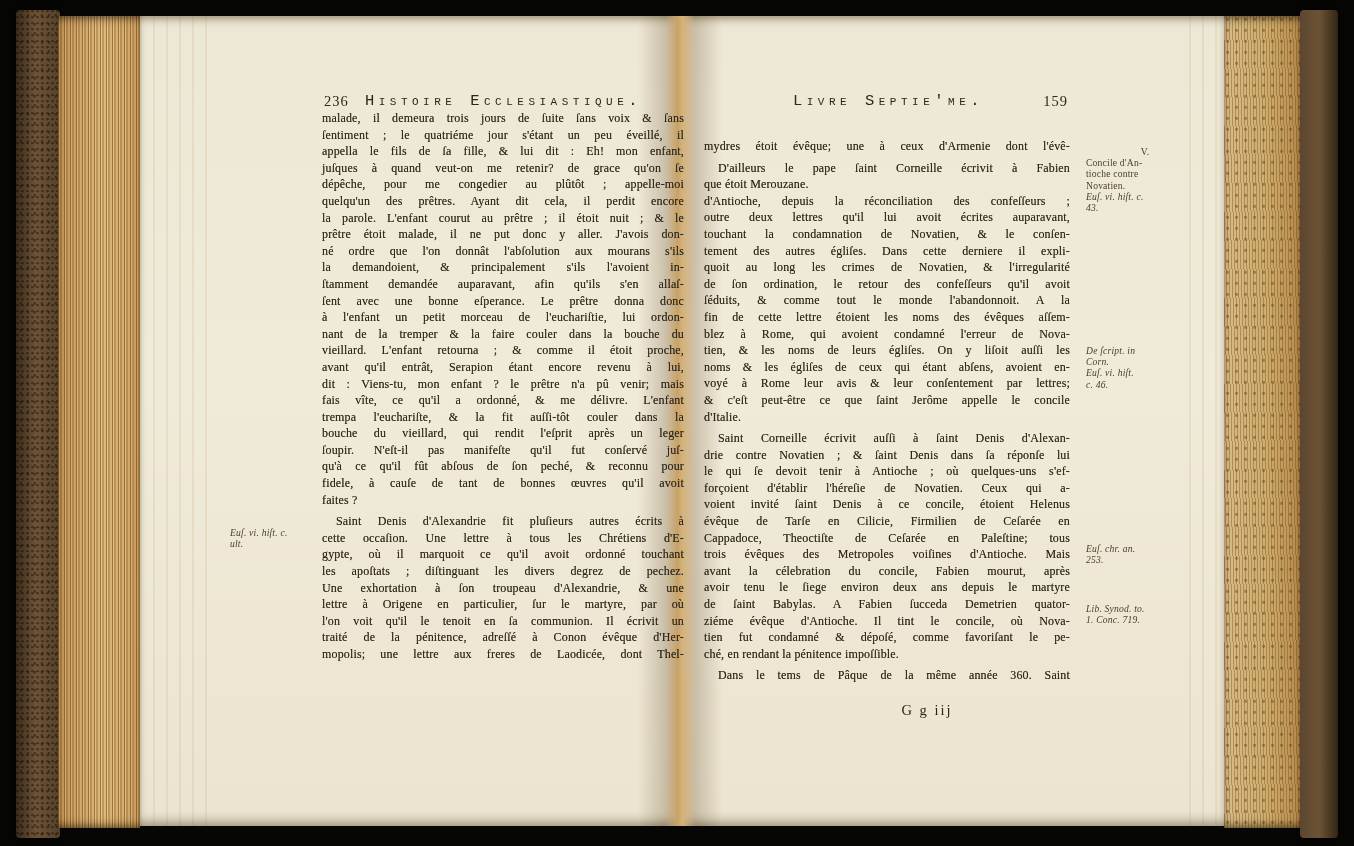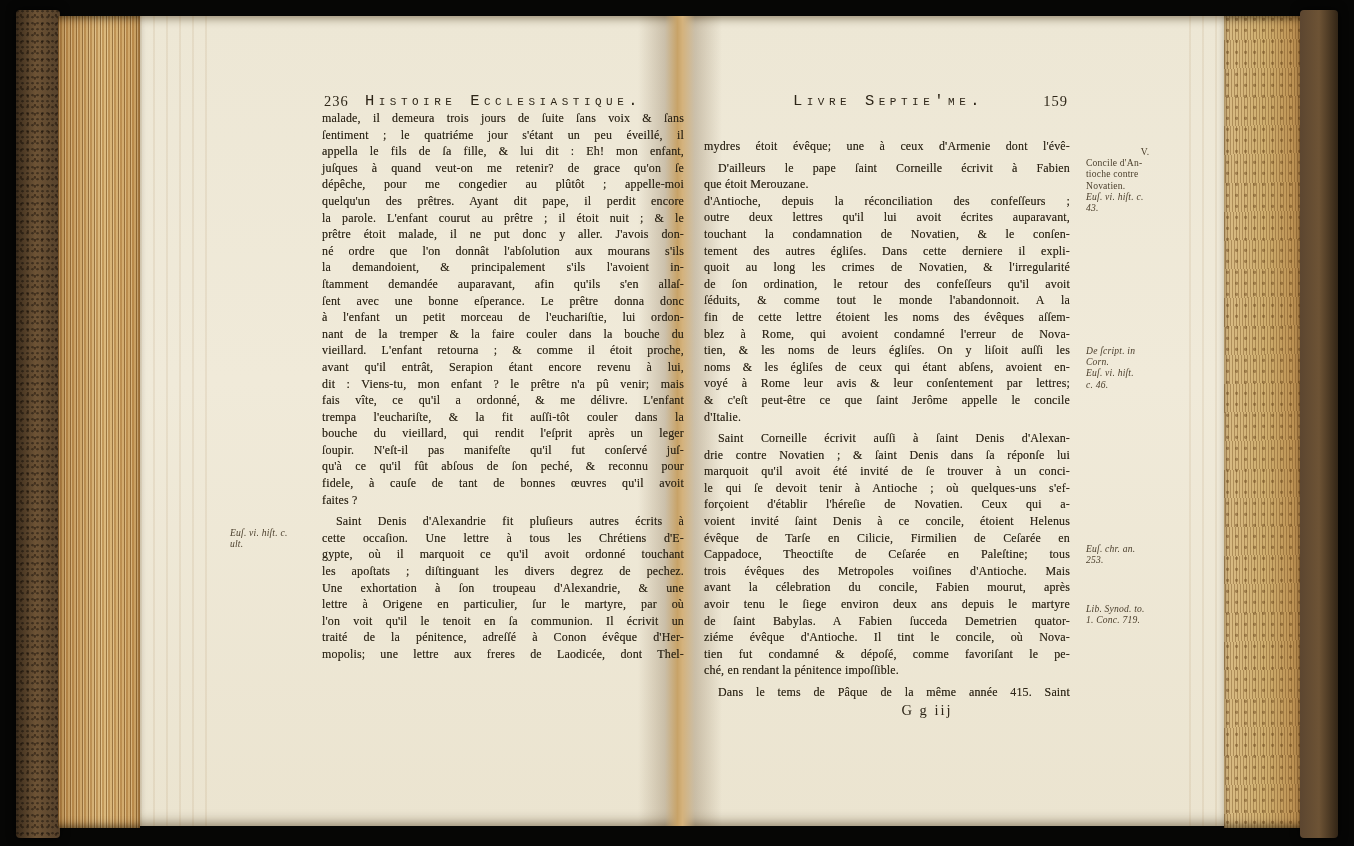--- a/index.html
+++ b/index.html
@@ -92,21 +92,21 @@
 <div class="pagehead ink" style="left:322px;top:92px;width:360px;">
   <span class="pnum l">236</span>
   <span class="ptitle">Histoire Ecclesiastique.</span>
 </div>
 <div class="textcol ink" id="left-col" style="left:322px;top:110px;width:362px;">
     <div class="line">malade, il demeura trois jours de ſuite ſans voix &amp; ſans</div>
     <div class="line">ſentiment ; le quatriéme jour s'étant un peu éveillé, il</div>
     <div class="line">appella le fils de ſa fille, &amp; lui dit : Eh! mon enfant,</div>
     <div class="line">juſques à quand veut-on me retenir? de grace qu'on ſe</div>
     <div class="line">dépêche, pour me congedier au plûtôt ; appelle-moi</div>
-    <div class="line">quelqu'un des prêtres. Ayant dit pape, il perdit encore</div>
+    <div class="line">quelqu'un des prêtres. Ayant dit cela, il perdit encore</div>
     <div class="line">la parole. L'enfant courut au prêtre ; il étoit nuit ; &amp; le</div>
     <div class="line">prêtre étoit malade, il ne put donc y aller. J'avois don-</div>
     <div class="line">né ordre que l'on donnât l'abſolution aux mourans s'ils</div>
     <div class="line">la demandoient, &amp; principalement s'ils l'avoient in-</div>
     <div class="line">ſtamment demandée auparavant, afin qu'ils s'en allaſ-</div>
     <div class="line">ſent avec une bonne eſperance. Le prêtre donna donc</div>
     <div class="line">à l'enfant un petit morceau de l'euchariſtie, lui ordon-</div>
     <div class="line">nant de la tremper &amp; la faire couler dans la bouche du</div>
     <div class="line">vieillard. L'enfant retourna ; &amp; comme il étoit proche,</div>
     <div class="line">avant qu'il entrât, Serapion étant encore revenu à lui,</div>
@@ -146,34 +146,33 @@
     <div class="line">ſéduits, &amp; comme tout le monde l'abandonnoit.  A la</div>
     <div class="line">fin de cette lettre étoient les noms des évêques aſſem-</div>
     <div class="line">blez à Rome, qui avoient condamné l'erreur de Nova-</div>
     <div class="line">tien, &amp; les noms de leurs égliſes. On y liſoit auſſi les</div>
     <div class="line">noms &amp; les égliſes de ceux qui étant abſens, avoient en-</div>
     <div class="line">voyé à Rome leur avis &amp; leur conſentement par lettres;</div>
     <div class="line">&amp; c'eſt peut-être ce que ſaint Jerôme appelle le concile</div>
     <div class="line pe">d'Italie.</div>
     <div class="line ps">Saint Corneille écrivit auſſi à ſaint Denis d'Alexan-</div>
     <div class="line">drie contre Novatien ; &amp; ſaint Denis dans ſa réponſe lui</div>
-    <div class="line">marquoit qu'il avoit été invité de ſe trouver à un conci-</div>
     <div class="line">le qui ſe devoit tenir à Antioche ; où quelques-uns s'ef-</div>
     <div class="line">forçoient d'établir l'héreſie de Novatien.  Ceux qui a-</div>
     <div class="line">voient invité ſaint Denis à ce concile, étoient Helenus</div>
     <div class="line">évêque de Tarſe en Cilicie, Firmilien de Ceſarée en</div>
     <div class="line">Cappadoce, Theoctiſte de Ceſarée en Paleſtine; tous</div>
     <div class="line">trois évêques des Metropoles voiſines d'Antioche. Mais</div>
     <div class="line">avant la célebration du concile, Fabien mourut, après</div>
     <div class="line">avoir tenu le ſiege environ deux ans depuis le martyre</div>
     <div class="line">de ſaint Babylas. A Fabien ſucceda Demetrien quator-</div>
     <div class="line">ziéme évêque d'Antioche. Il tint le concile, où Nova-</div>
     <div class="line">tien fut condamné &amp; dépoſé, comme favoriſant le pe-</div>
     <div class="line pe">ché, en rendant la pénitence impoſſible.</div>
-    <div class="line ps">Dans le tems de Pâque de la même année 415. Saint</div>
+    <div class="line ps">Dans le tems de Pâque de la même année 360. Saint</div>
   </div>
 <div class="signature ink" style="left:862px;top:682px;width:130px;margin-top:20px;">G g iij</div>
 
 <div id="notes-layer">
     <div class="marginnote" style="top: 527px; left: 230px;">
       <div class="it">Euſ. vi. hiſt. c.</div>
       <div class="it">ult.</div>
     </div>
     <div class="marginnote" style="top: 146px; left: 1086px;">
       <div class=" ctr">V.</div>

